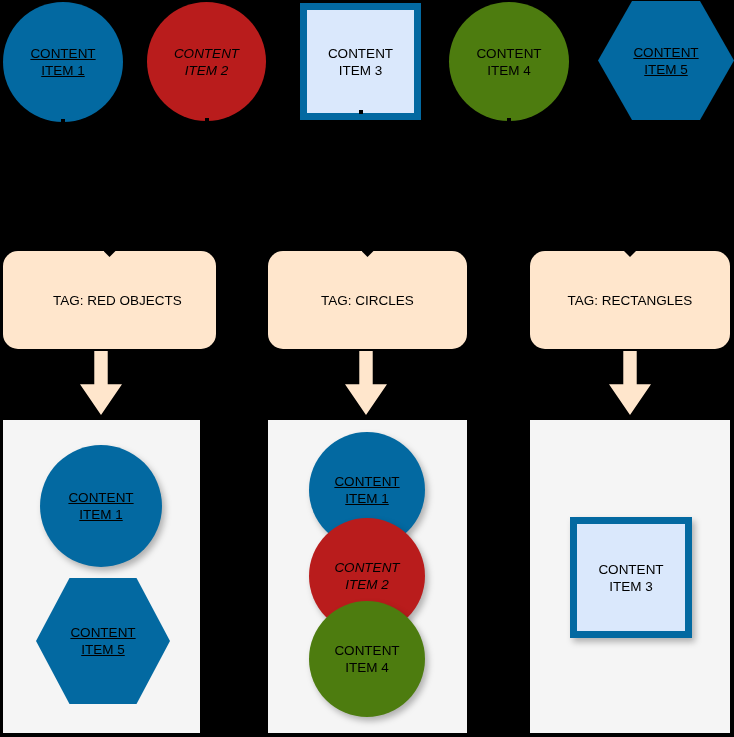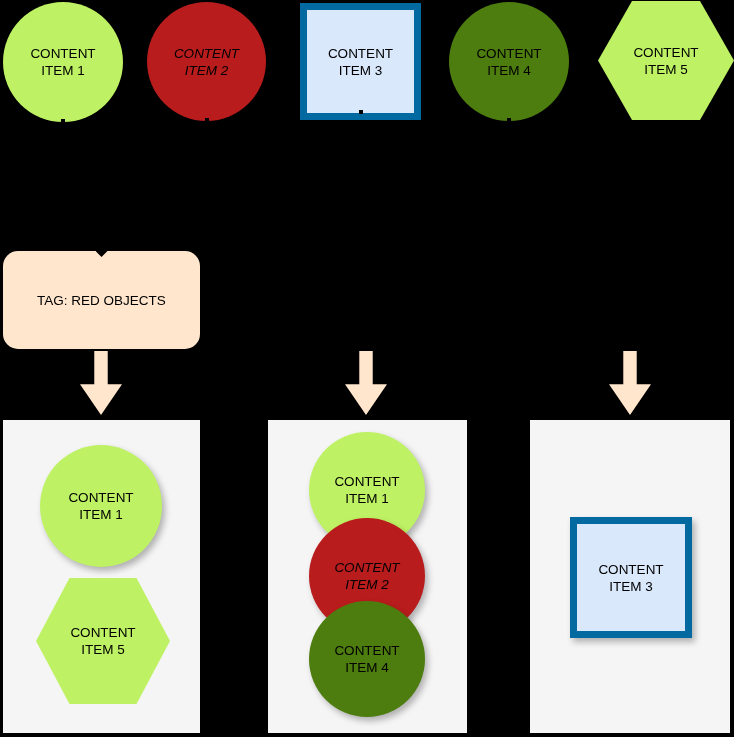--- a/index.html
+++ b/index.html
@@ -9,39 +9,39 @@
   }
   
   .shape{
     position:absolute;display:flex;align-items:center;justify-content:center;
     text-align:center;font-size:13.5px;line-height:17px;color:#000;
   }
   .lbl{display:block;width:90px;}
   .circle{border-radius:50%;}
   .hexagon{clip-path:polygon(0 50%,25% 0,75% 0,100% 50%,75% 100%,25% 100%);}
   .rect-item{border:7px solid #0369a1;box-sizing:border-box;}
-  .fill-pink{background:#bef264;}
+  .fill-pink{background:#0369a1;text-decoration:underline;}
   .fill-green{background:#b91c1c;font-style:italic;}
   .fill-blue{background:#DAE8FC;}
   .fill-yellow{background:#4d7c0f;}
   
   .stub{position:absolute;left:50%;bottom:-1px;width:4px;height:4px;background:#000;transform:translateX(-50%);}
   
   #top-item-1{left:3px;top:2px;width:120px;height:120px;}
   #top-item-2{left:147px;top:2px;width:119px;height:119px;}
   #top-item-3{left:300px;top:3px;width:121px;height:117px;}
   #top-item-4{left:449px;top:2px;width:120px;height:119px;}
   #top-item-5{left:598px;top:1px;width:136px;height:119px;}
   
   .tag{
     position:absolute;top:251px;height:98px;background:#FFE6CC;border-radius:15px;
     display:flex;align-items:center;justify-content:center;font-size:13.5px;
     filter:drop-shadow(2px 3px 2px rgba(0,0,0,0.35));
   }
-  #tag-1{left:3px;width:197px;}
+  #tag-1{left:3px;width:197px;padding-left:16px;}
   #tag-2{left:268px;width:199px;}
   #tag-3{left:530px;width:200px;}
   
   .notch{position:absolute;top:0;left:50%;transform:translateX(-50%);
     width:12px;height:6px;background:#000;clip-path:polygon(0 0,100% 0,50% 100%);}
   
   .block-arrow{
     position:absolute;top:351px;width:42px;height:64px;background:#FFE6CC;
     clip-path:polygon(34% 0,66% 0,66% 52%,100% 52%,50% 100%,0 52%,34% 52%);
   }
@@ -86,20 +86,28 @@
     <span class="stub"></span>
   </div>
   <div id="top-item-5" class="shape hexagon fill-pink">
     <span class="lbl">CONTENT ITEM 5</span>
   </div>
 
   <div id="tag-1" class="tag">
     <span class="notch"></span>
     <span>TAG: RED OBJECTS</span>
   </div>
+  <div id="tag-2" class="tag">
+    <span class="notch"></span>
+    <span>TAG: CIRCLES</span>
+  </div>
+  <div id="tag-3" class="tag">
+    <span class="notch"></span>
+    <span>TAG: RECTANGLES</span>
+  </div>
 
   <div id="arrow-1" class="block-arrow"></div>
   <div id="arrow-2" class="block-arrow"></div>
   <div id="arrow-3" class="block-arrow"></div>
 
   <div id="container-1" class="container-box">
     <div id="c1-item-1" class="shape circle fill-pink">
       <span class="lbl">CONTENT ITEM 1</span>
     </div>
     <div id="c1-item-5" class="shape hexagon fill-pink">

